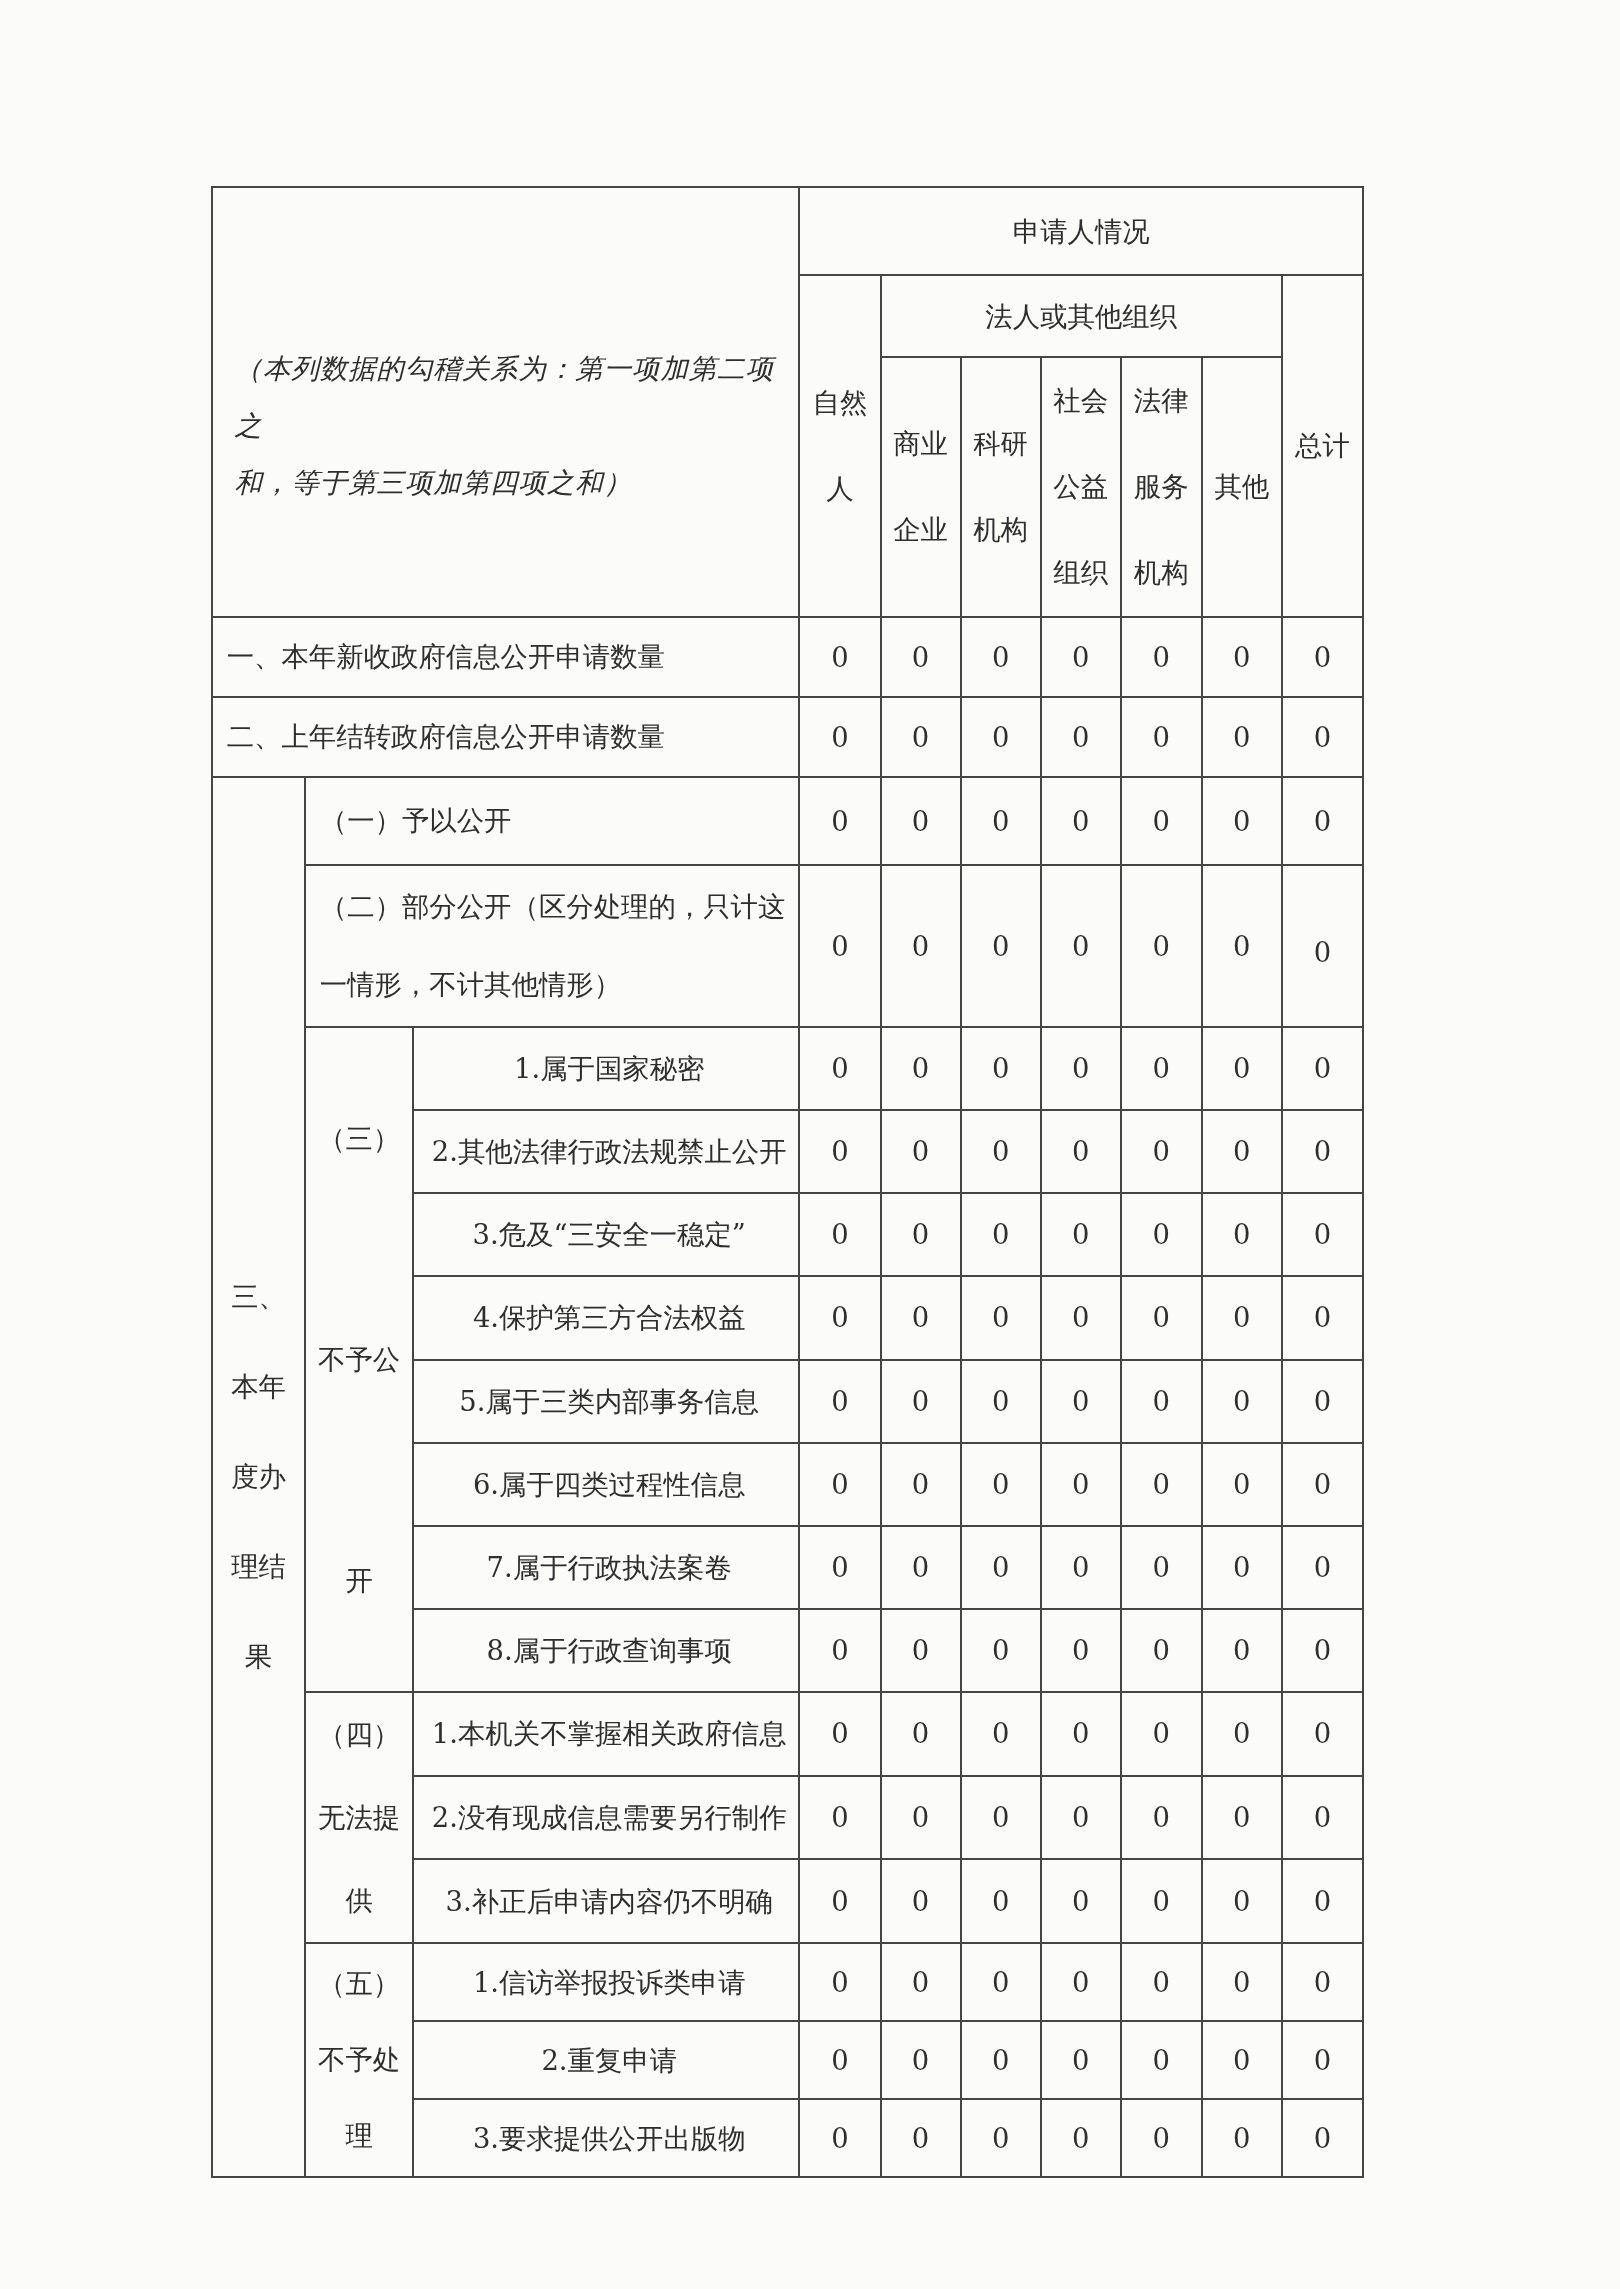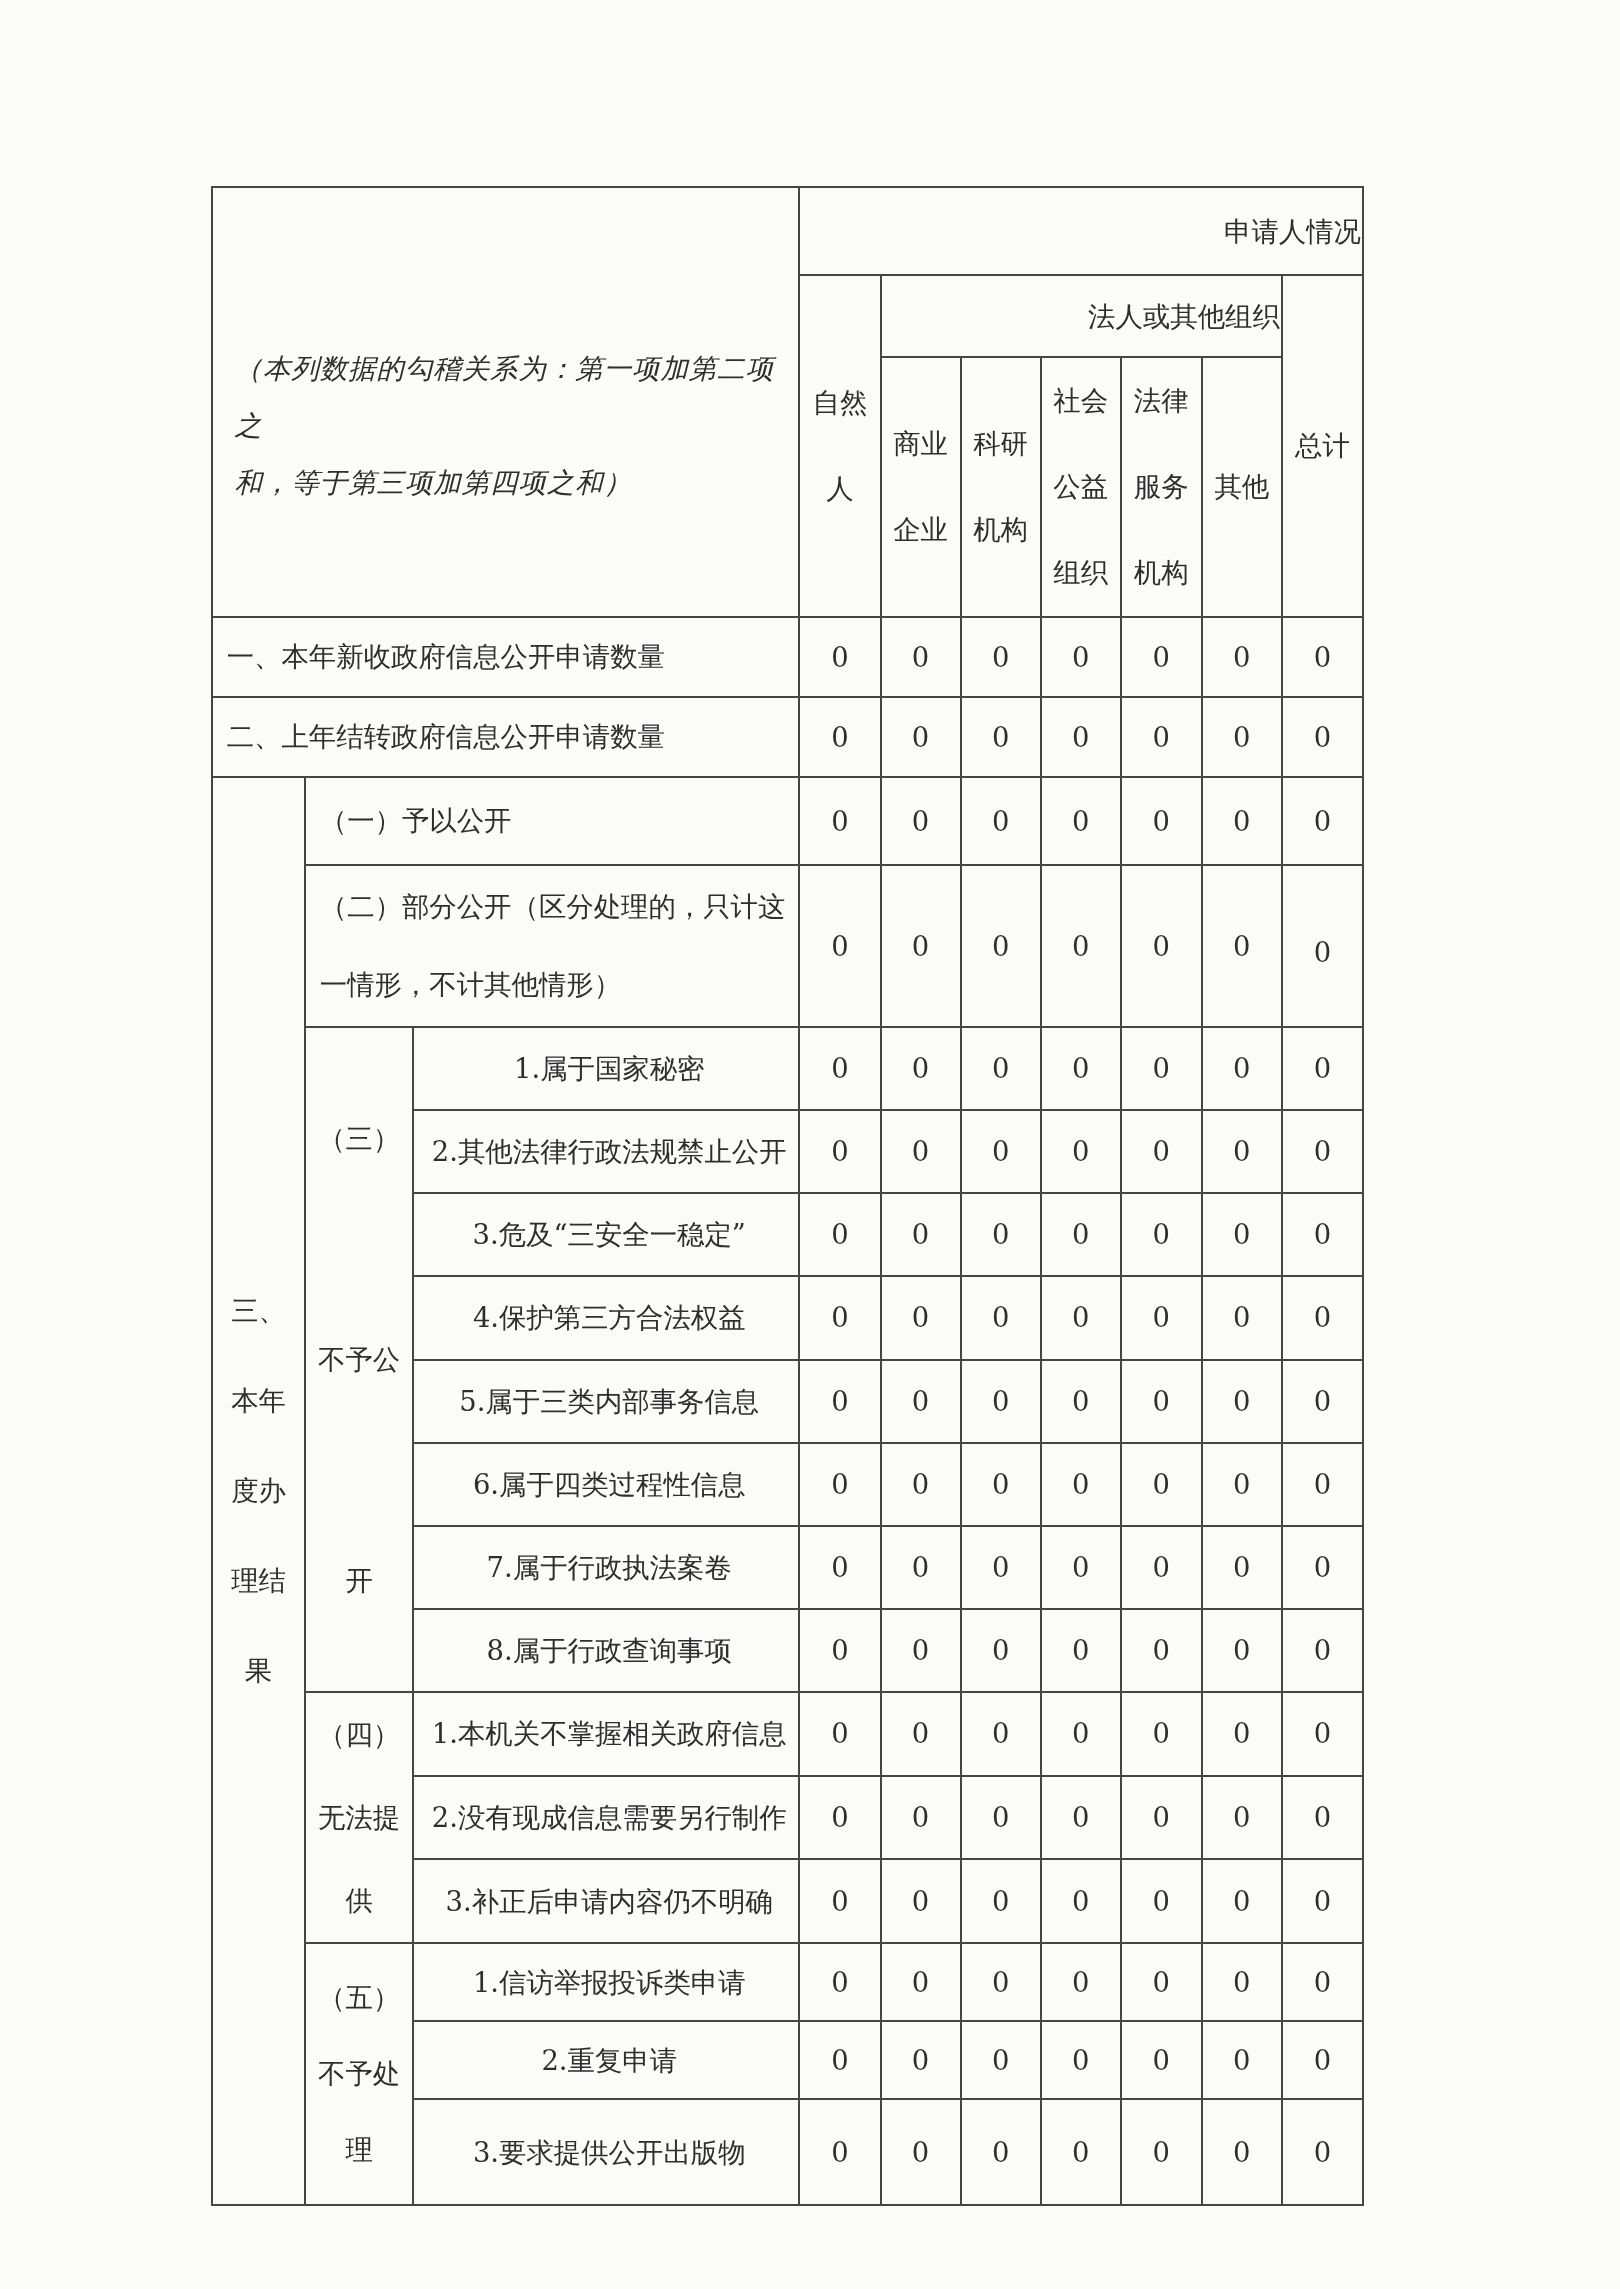--- a/index.html
+++ b/index.html
@@ -27,32 +27,32 @@
   table.report{border:2.9px solid #3d3d3d;}
   
   tr.hh1{height:88px;}
   tr.hh2{height:82px;}
   tr.hh3{height:237px;}
   tr.h77{height:75px;}
   tr.h90{height:88px;}
   tr.h165{height:162px;}
   tr.h85{height:83px;}
   tr.h80{height:78px;}
-  tr.h96{height:106px;}
+  tr.h96{height:78px;}
   
   .note{
     vertical-align:top;
     text-align:left;
     font-style:italic;
     padding:47px 17.6px 0 21.6px;
     line-height:57px;
     font-size:26.5px;
     letter-spacing:1px;
   }
-  .ghead{text-align:right;font-size:27.4px;line-height:33px;}
+  .ghead{text-align:center;font-size:27.4px;line-height:33px;}
   .chead{
     text-align:center;
     font-size:27.4px;
     line-height:86px;
     padding:0 7.8px;
     word-break:break-all;
   }
   .lbl{
     text-align:left;
     padding:0 9.8px 0 13.7px;

